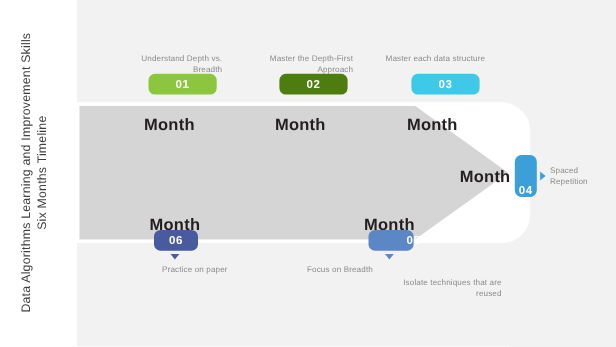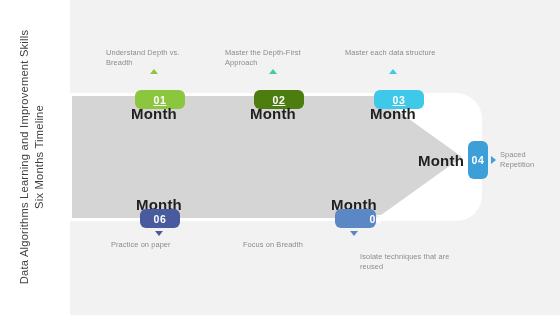--- a/index.html
+++ b/index.html
@@ -70,21 +70,21 @@
     border-radius: 6px;
     color: #ffffff;
     font-size: 10.5px;
     font-weight: 700;
     letter-spacing: .6px;
     display: flex;
     align-items: center;
     justify-content: center;
     text-align: center;
   }
-  .badge.top { width: 50px; height: 19px; top: 90px; text-decoration: underline; }
+  .badge.top { width: 62px; height: 19px; top: 67px; }
   .badge.bottom { width: 40px; height: 19px; top: 209px; }
   .badge.side { width: 20px; height: 38px; top: 141px; }
 
   
   .month {
     position: absolute;
     width: 70px;
     text-align: center;
     font-size: 15px;
     font-weight: 700;
@@ -93,21 +93,21 @@
   }
   .month.side {
     width: 54px;
     text-align: right;
   }
 
   
   .caption {
     position: absolute;
     width: 96px;
-    text-align: left;
+    text-align: right;
     font-size: 7.4px;
     line-height: 10px;
     color: #8b8b8b;
     letter-spacing: .1px;
   }
   .caption.side {
     width: 62px;
     text-align: left;
   }
 
@@ -176,21 +176,21 @@
   <div class="badge top" style="left:374px; background:#3ec9e8;">
     <span>03</span>
   </div>
   <div class="month" style="left:358px; top:105px;">
     <span>Month</span>
   </div>
 
   <div class="month side" style="left:410px; top:152px;">
     <span>Month</span>
   </div>
-  <div class="badge side" style="left:468px; background:#3d9fd8;">
+  <div class="badge side" style="left:468px; background:#3d9fd8;align-items:flex-end;">
     <span>04</span>
   </div>
   <div class="tri right" style="left:491px; top:156px; color:#3d9fd8;"></div>
   <div class="caption side" style="left:500px; top:150px;">
     <span>Spaced Repetition</span>
   </div>
 
   <div class="month" style="left:319px; top:196px;">
     <span>Month</span>
   </div>

